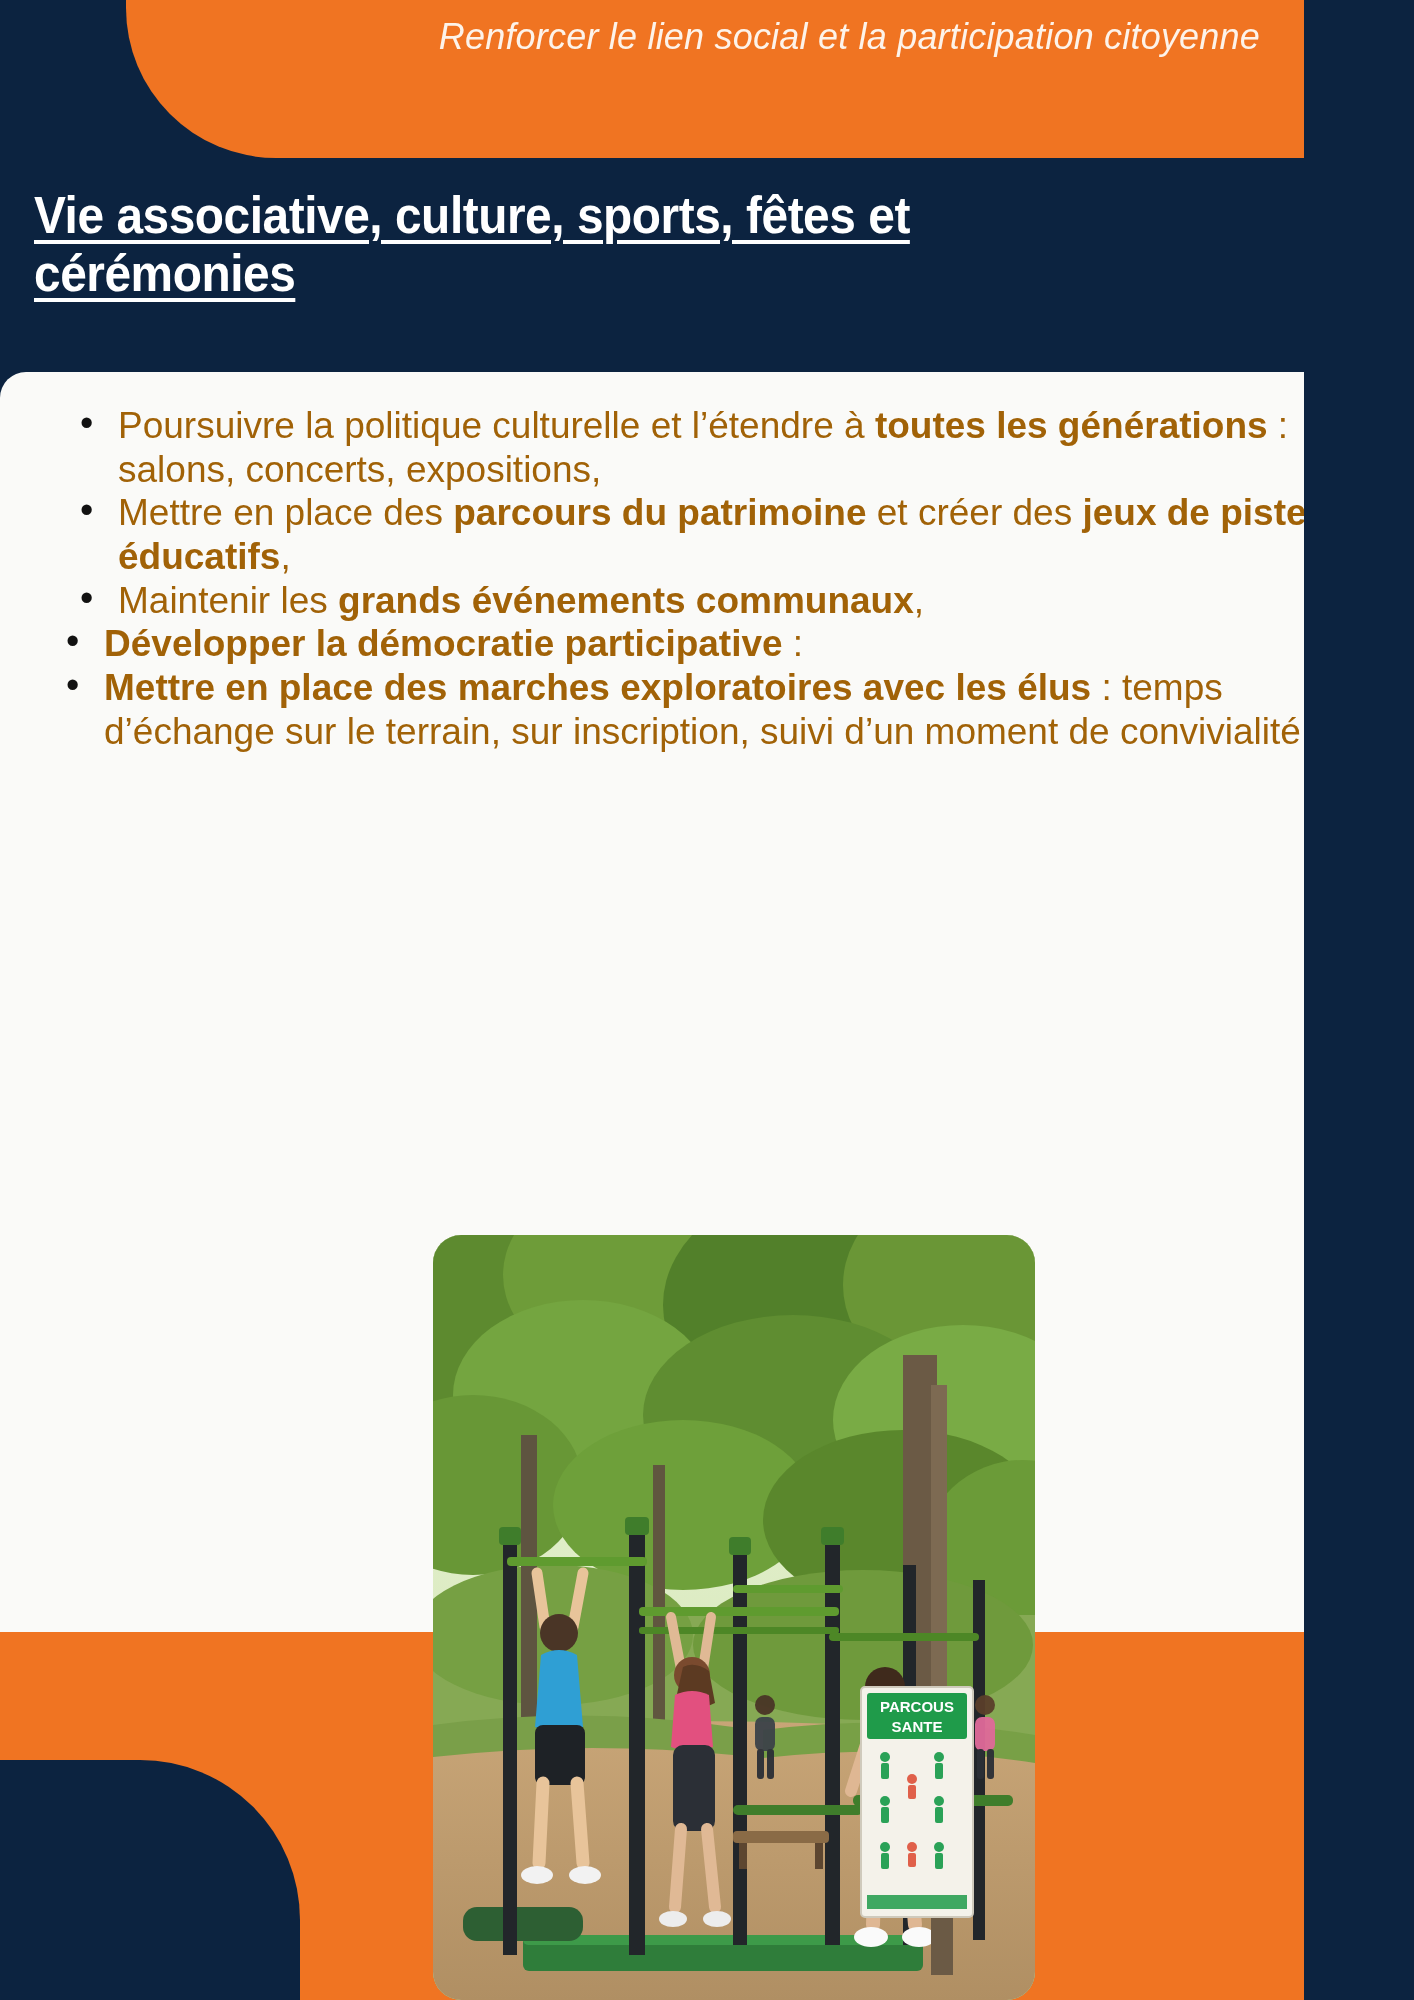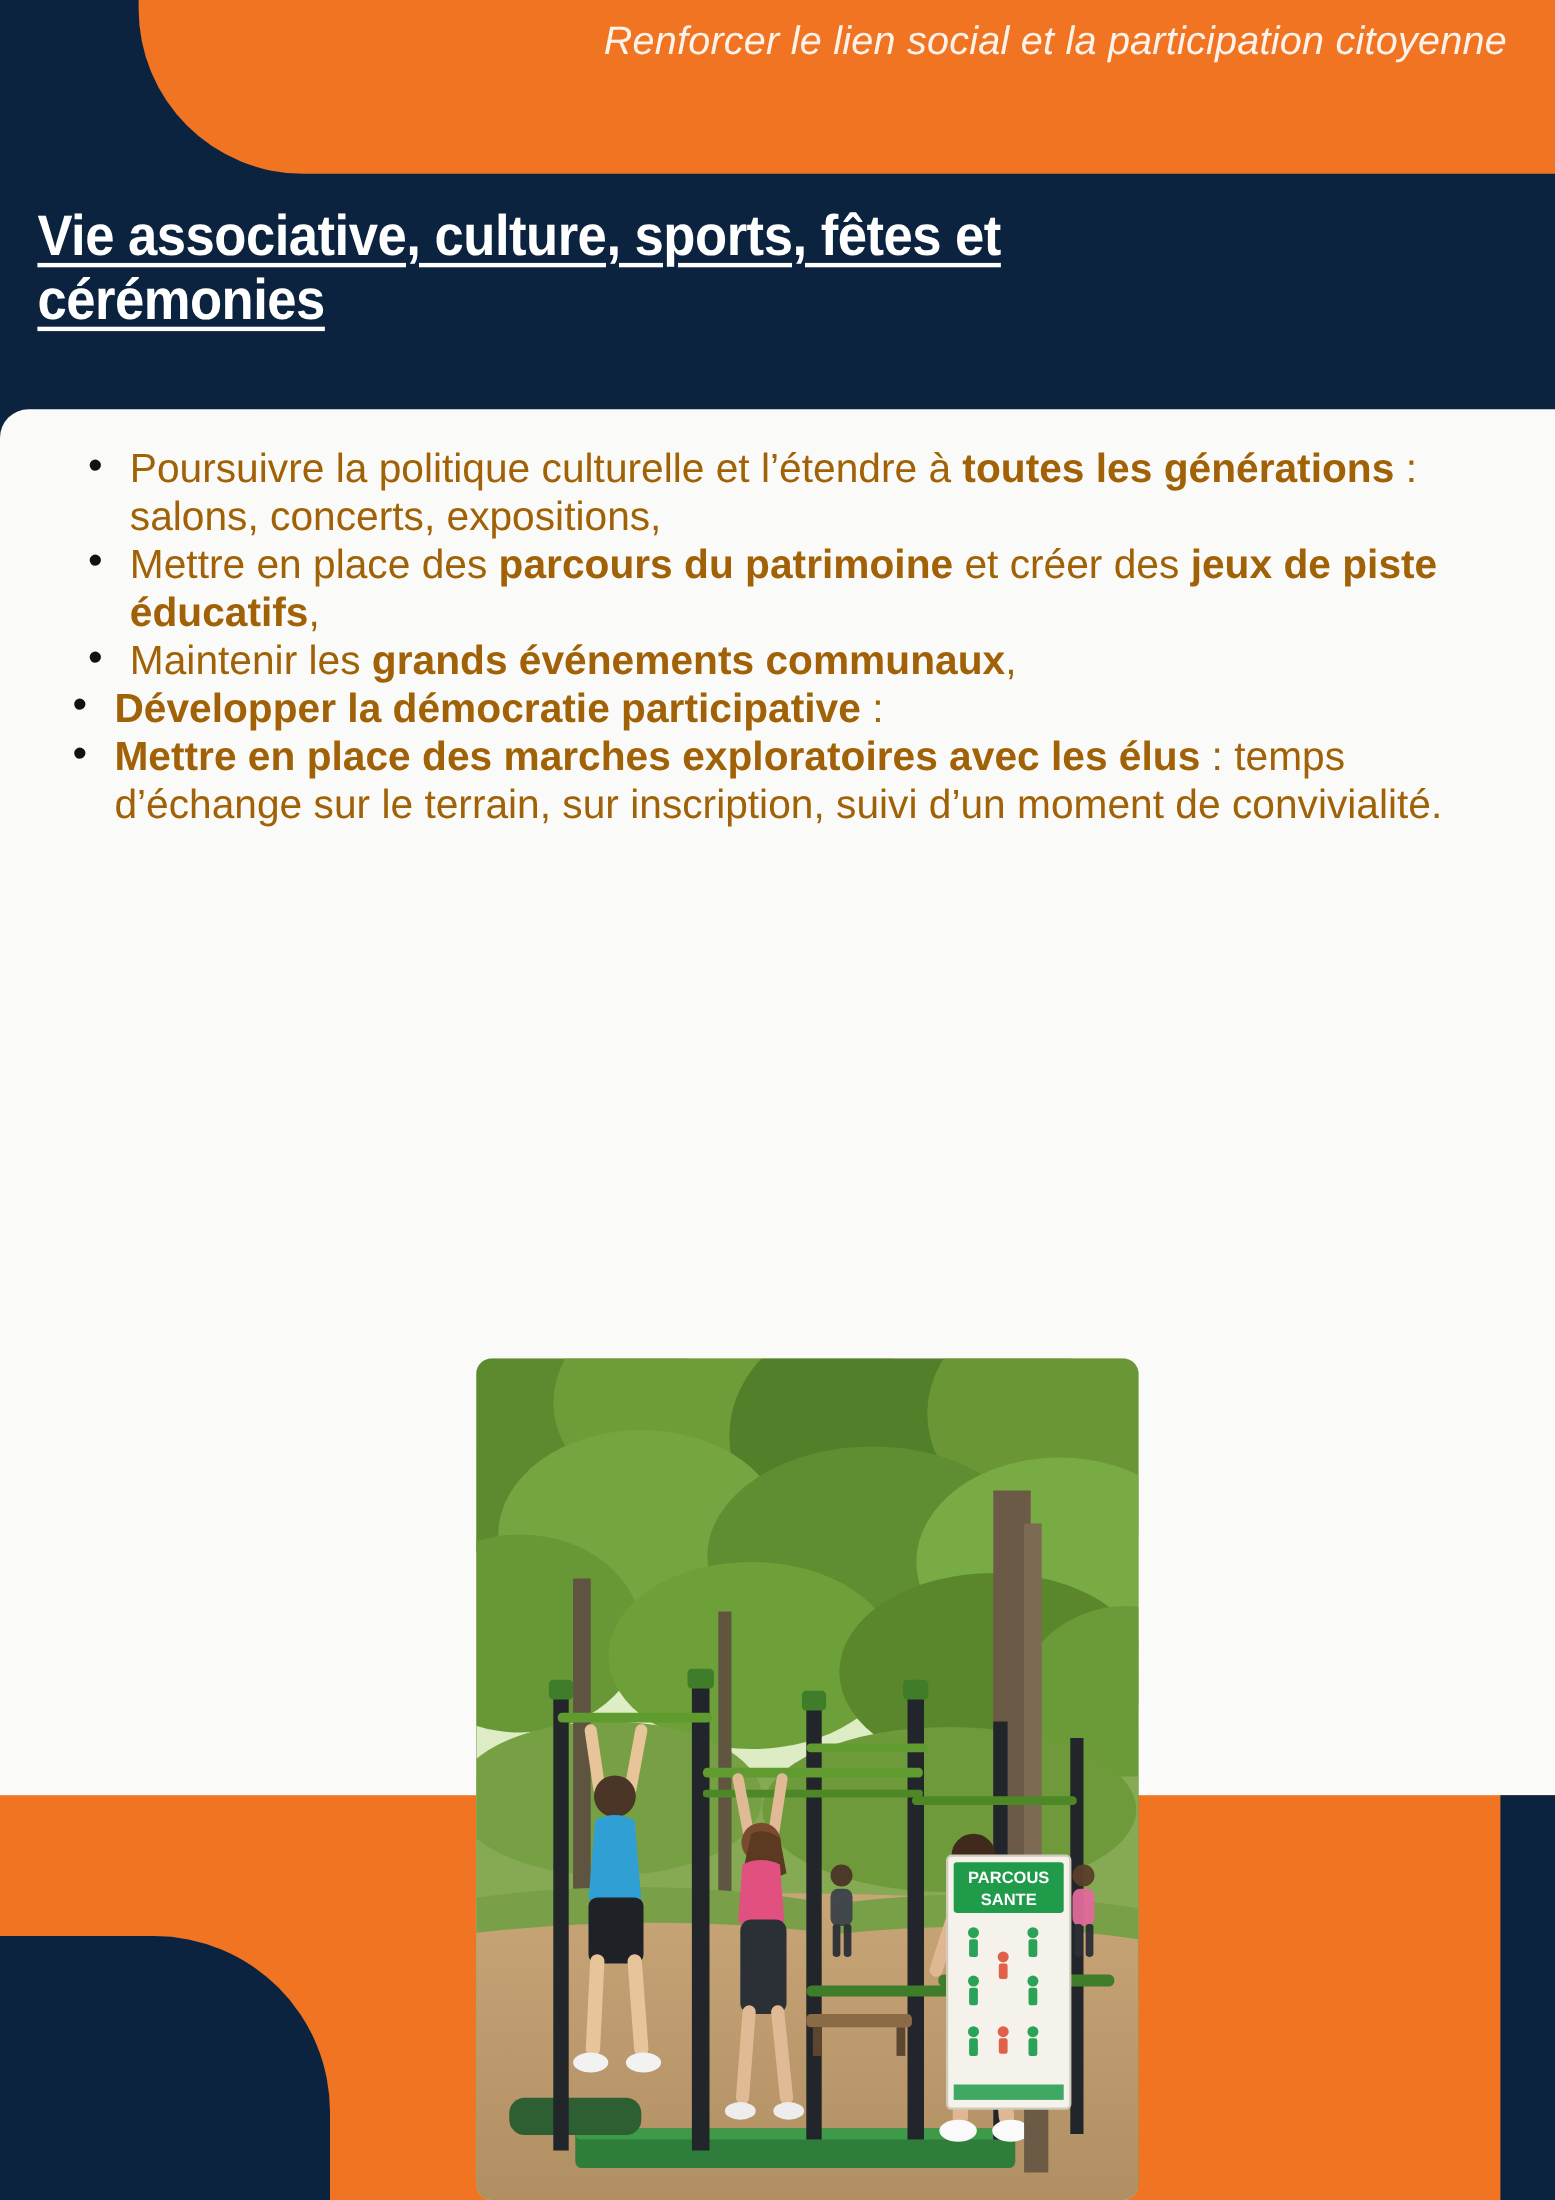--- a/index.html
+++ b/index.html
@@ -5,21 +5,21 @@
   * { box-sizing: border-box; margin: 0; padding: 0; }
   html, body {
     width: 1414px;
     height: 2000px;
     background: #0c2340;
     font-family: "Liberation Sans", sans-serif;
     overflow: hidden;
   }
   #page {
     position: relative;
-    width: 1414px;
+    width: 1304px;
     height: 2000px;
     background: #0c2340;
     overflow: hidden;
   }
 
   
   .header-band {
     position: absolute;
     left: 0; top: 0;
     width: 1414px; height: 380px;
@@ -125,21 +125,21 @@
     color: #111;
   }
 
   b { font-weight: bold; }
 
   
   .photo {
     position: absolute;
     left: 433px; top: 1235px;
     width: 602px; height: 765px;
-    border-radius: 14px;
+    border-radius: 28px;
     overflow: hidden;
     z-index: 9;
     background: #6a8a3a;
   }
   .photo svg { display: block; width: 602px; height: 765px; }
 
   
   .footer-orange {
     position: absolute;
     left: 0; top: 1632px;

